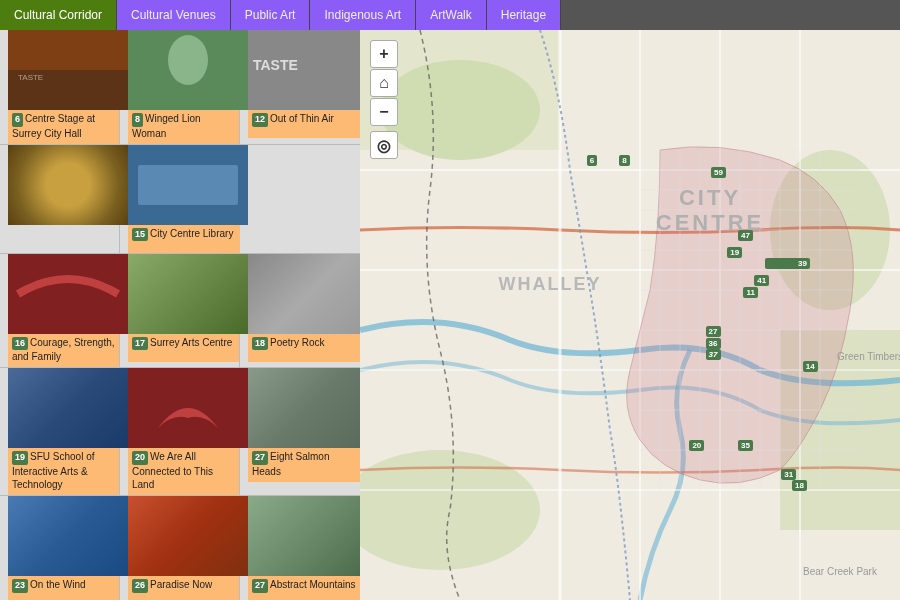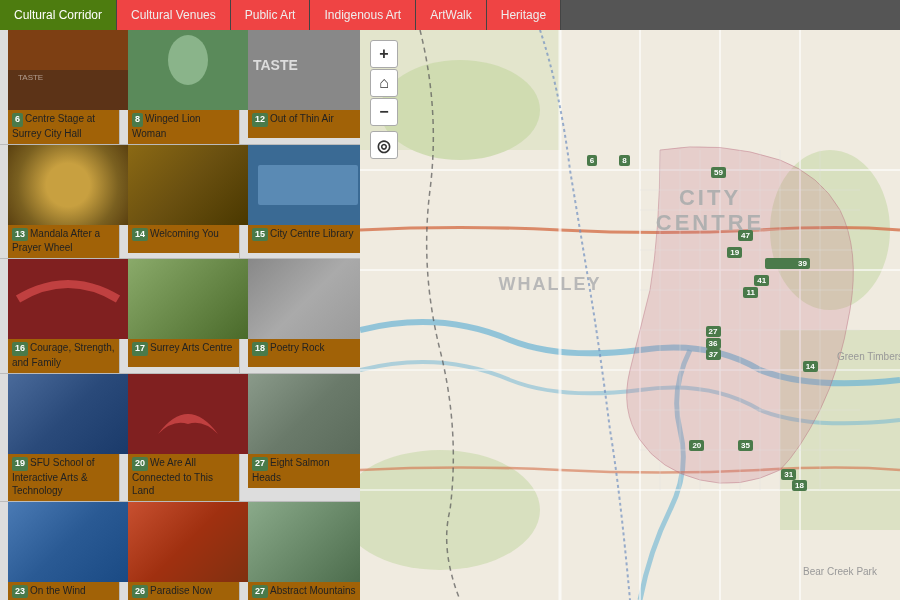--- a/index.html
+++ b/index.html
@@ -13,21 +13,21 @@
       align-items: stretch;
     }
     .tab {
       padding: 0 14px;
       display: flex;
       align-items: center;
       cursor: pointer;
       font-size: 12px;
       font-weight: 500;
       color: #eee;
-      background: #ef4444;
+      background: #8b5cf6;
       border-right: 1px solid #444;
       white-space: nowrap;
     }
     .tab.active {
       background: #888;
       color: #fff;
     }
     .tab:first-child {
       background: #4d7c0f;
       color: #fff;
@@ -70,21 +70,21 @@
       display: block;
       overflow: hidden;
       position: relative;
     }
 
     .item-label {
       padding: 2px 4px 4px 4px;
       font-size: 10px;
       color: #222;
       line-height: 1.3;
-      background: #a16207;
+      background: #fdba74;
       min-height: 28px;
     }
 
     .item-num {
       display: inline-block;
       background: #4a7a4a;
       color: #fff;
       font-size: 9px;
       font-weight: bold;
       padding: 1px 3px;
@@ -210,25 +210,20 @@
           <div class="thumb thumb-3"><svg width="120" height="80" xmlns="http://www.w3.org/2000/svg">
               <rect width="120" height="80" fill="#888"></rect>
               <text x="5" y="40" fill="#ddd" font-size="14" font-weight="bold">TASTE</text>
             </svg></div>
           <div class="item-label"><span class="item-num">12</span>Out of Thin Air</div>
         </div>
       </div>
       <div class="grid-row">
         <div class="grid-item">
           <div class="thumb thumb-4"></div>
-          <div class="item-label"><span class="item-num">13</span>Mandala After a Prayer Wheel</div>
-        </div>
-        <div class="grid-item">
-          <div class="thumb thumb-5"></div>
-          <div class="item-label"><span class="item-num">14</span>Welcoming You</div>
         </div>
         <div class="grid-item">
           <div class="thumb thumb-6"><svg width="120" height="80" xmlns="http://www.w3.org/2000/svg">
               <rect width="120" height="80" fill="#3a6a94"></rect>
               <rect x="10" y="20" width="100" height="40" fill="#5a8ab4" rx="2"></rect>
             </svg></div>
           <div class="item-label"><span class="item-num">15</span>City Centre Library</div>
         </div>
       </div>
       <div class="grid-row">

